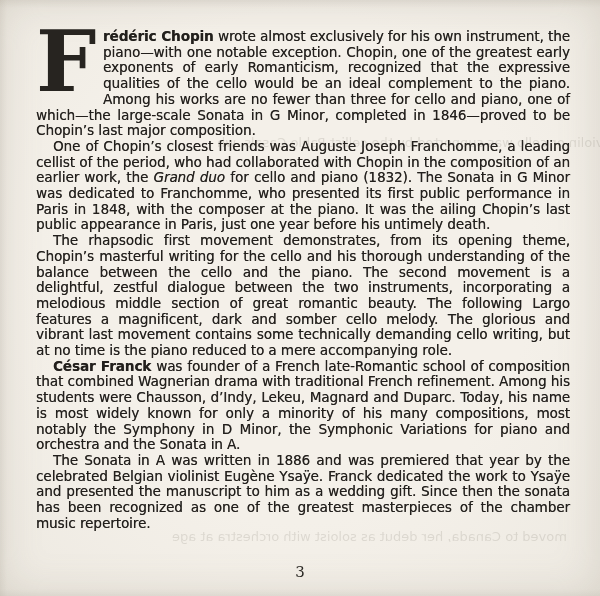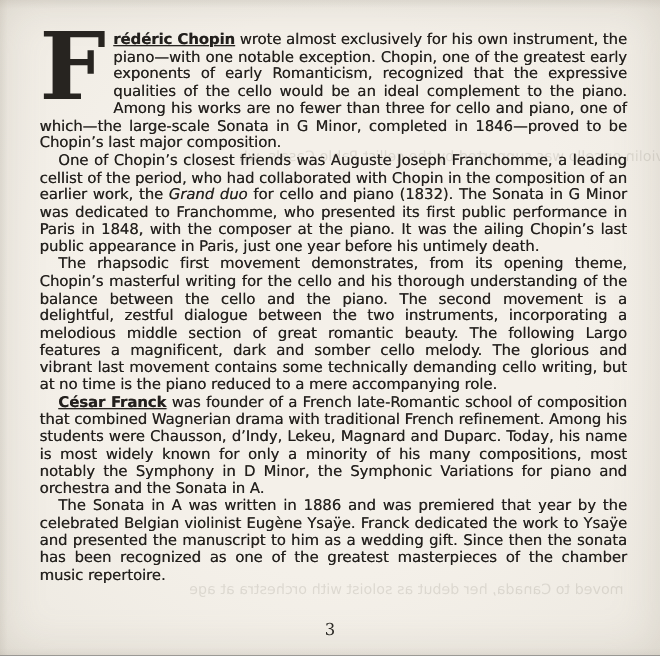--- a/index.html
+++ b/index.html
@@ -27,21 +27,21 @@
     width: 534px;
     text-align: justify;
     font-size: 13.5px;
     line-height: 15.7px;
     letter-spacing: -0.05px;
     color: #221f1c;
     text-shadow: 0.25px 0 0 rgba(34,31,28,0.75);
   }
   .para { margin: 0; }
   .para.indent { text-indent: 17px; }
-  .bold { font-weight: bold; text-decoration: underline; }
+  .bold { font-weight: bold; }
   .italic { font-style: italic; }
   .dropcap {
     float: left;
     font-family: "DejaVu Serif", serif;
     font-weight: bold;
     font-size: 85px;
     line-height: 62px;
     height: 63px;
     width: 60px;
     margin: 1px 7px 0 0;

